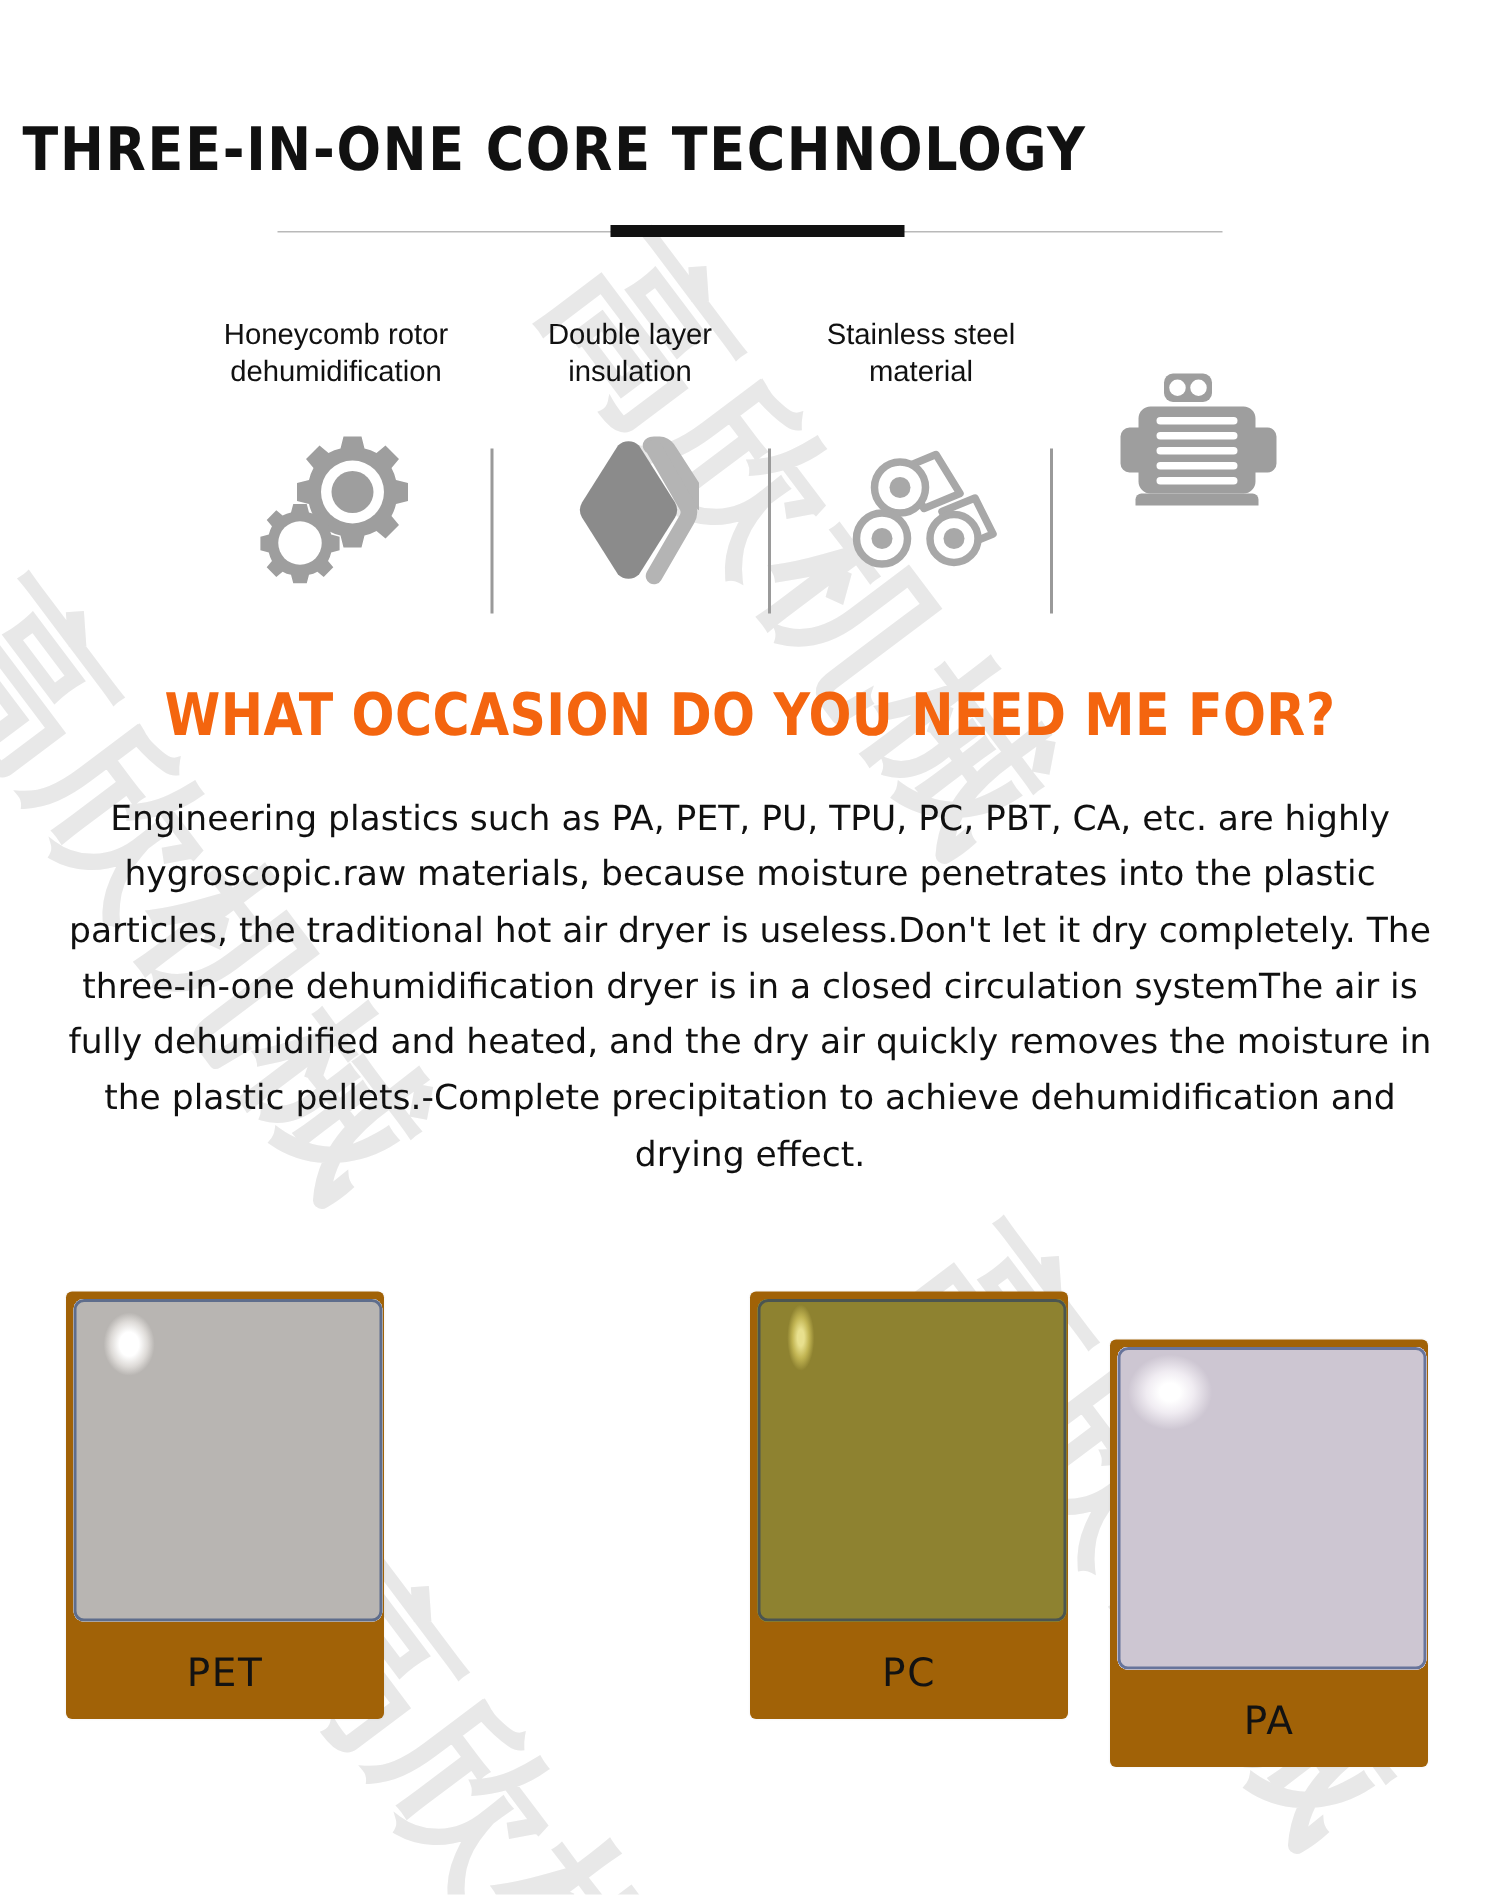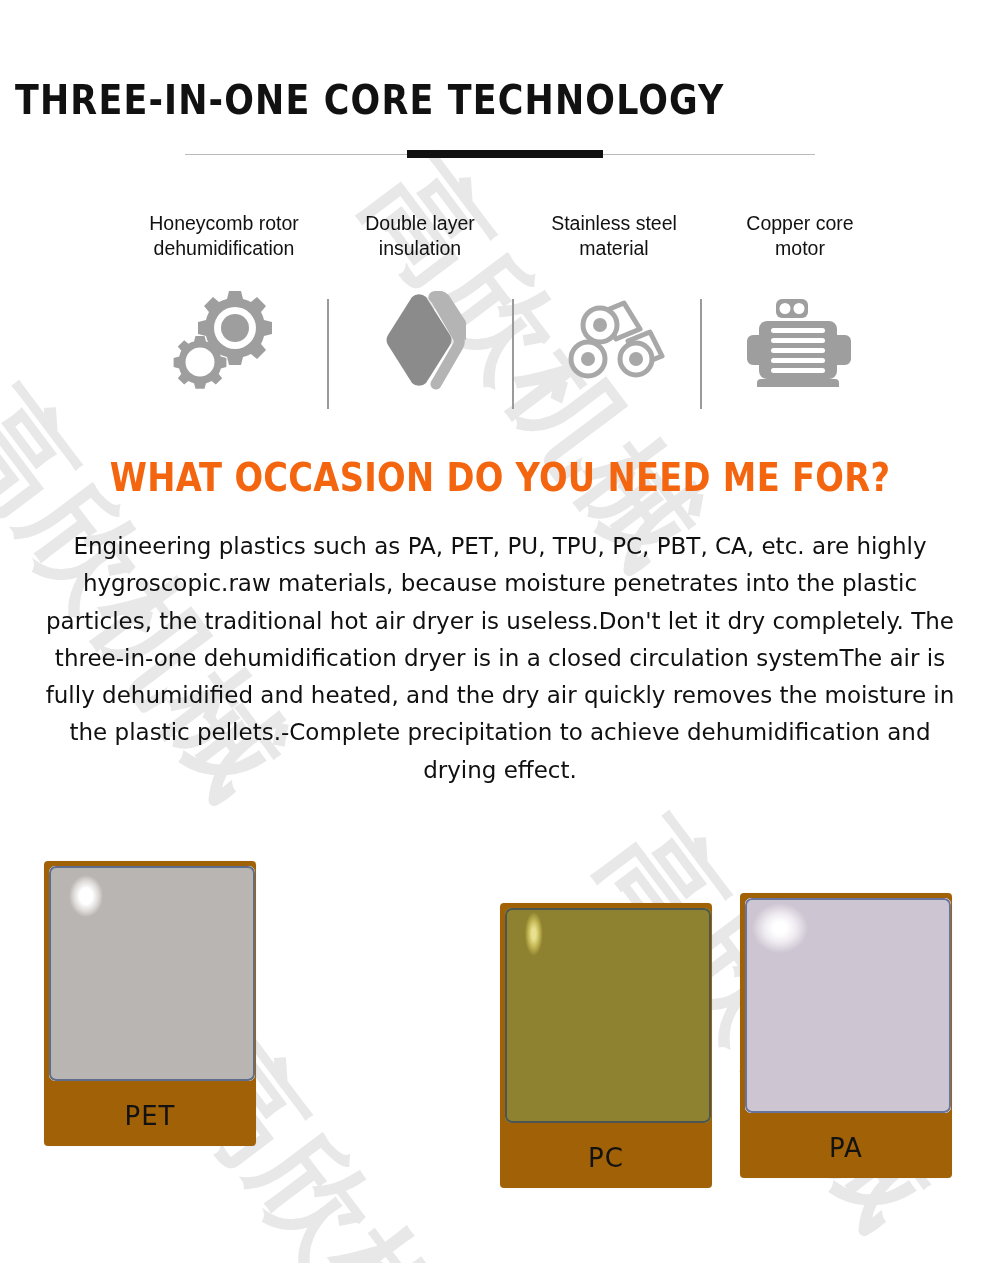--- a/index.html
+++ b/index.html
@@ -150,21 +150,21 @@
     top: 0;
     width: 212px;
     height: 285px;
     background: #a16207;
     border-radius: 4px;
     overflow: hidden;
     box-shadow: 0 0 0 1px rgba(0,0,0,0.02);
   }
   .card-0 { left: 44px; }
   .card-1 { left: 272px; }
-  .card-2 { left: 500px; margin-top: 42px; }
+  .card-2 { left: 500px; }
   .card-3 { left: 740px; margin-top: 32px; }
 
   .card-photo {
     position: absolute;
     left: 5px; top: 5px;
     width: 206px; height: 215px;
     border-radius: 7px;
     overflow: hidden;
   }
   .card-caption {
@@ -367,22 +367,20 @@
           <g fill="#a8a8a8">
             <circle cx="38" cy="28" r="7"></circle>
             <circle cx="26" cy="62" r="7"></circle>
             <circle cx="74" cy="62" r="7"></circle>
           </g>
         </svg>
       </div>
     </div>
 
     <div class="feature feat-3">
-      <div class="feature-label">Copper core
-motor</div>
       <div class="feature-icon">
         <svg width="110" height="100" viewBox="0 0 110 100" aria-hidden="true">
           <g fill="#9e9e9e">
 
             <rect x="31" y="6" width="32" height="19" rx="6"></rect>
 
             <path d="M22,28 h62 a8,8 0 0 1 8,8 v6 h8 a6,6 0 0 1 6,6 v18 a6,6 0 0 1 -6,6 h-8 v6 a8,8 0 0 1 -8,8 h-62 a8,8 0 0 1 -8,-8 v-6 h-6 a6,6 0 0 1 -6,-6 v-18 a6,6 0 0 1 6,-6 h6 v-6 a8,8 0 0 1 8,-8 z"></path>
 
             <path d="M16,86 h74 a4,4 0 0 1 4,4 v4 h-82 v-4 a4,4 0 0 1 4,-4 z"></path>
           </g>

